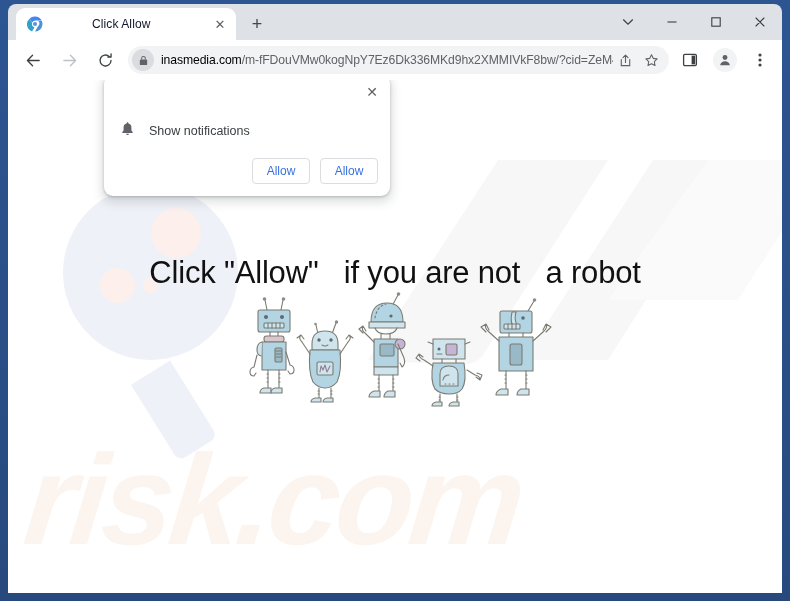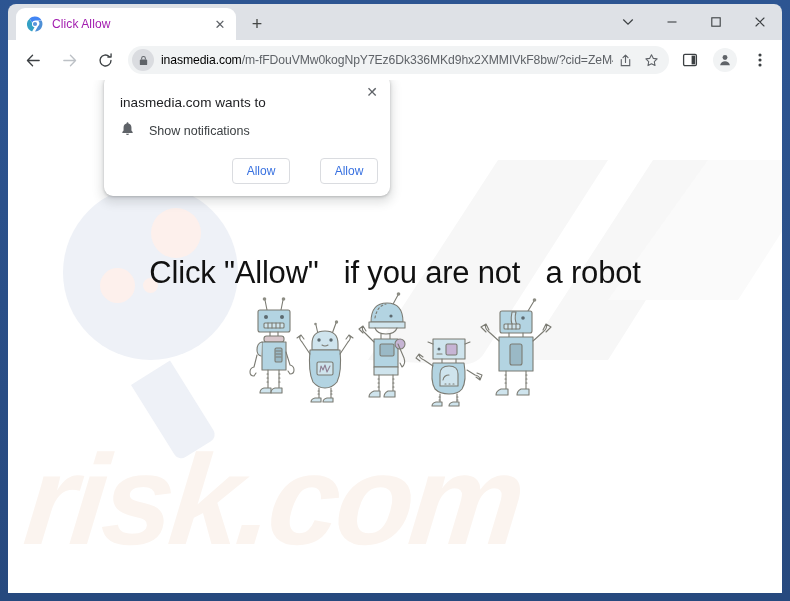--- a/index.html
+++ b/index.html
@@ -41,26 +41,27 @@
     gap: 9px;
   }
   .favicon {
     width: 16px; height: 16px;
     position: relative;
     flex: 0 0 16px;
   }
   .favicon svg { display:block; }
   .tab-title {
     font-size: 12px;
-    color: #a21caf;
+    color: #0f172a;
     flex: 1;
     white-space: nowrap;
     overflow: hidden;
     text-overflow: ellipsis;
     letter-spacing: .1px;
+    margin-left: 40px;
   }
   .tab-close {
     width: 16px; height: 16px;
     flex: 0 0 16px;
     display: flex; align-items: center; justify-content: center;
     color: #5f6368;
     font-size: 13px;
     line-height: 1;
   }
   .newtab {
@@ -290,21 +291,20 @@
     min-width: 58px;
     height: 26px;
     border: 1px solid #dadce0;
     border-radius: 4px;
     background: #ffffff;
     color: #3871e0;
     font-size: 12px;
     font-family: "Liberation Sans", sans-serif;
     display: flex; align-items: center; justify-content: center;
     padding: 0 12px;
-    margin-left: 20px;
   }
 </style>
 </head>
 <body>
 
 <div class="window-frame">
 
   <div class="tabstrip">
 
     <div class="tab">
@@ -526,21 +526,20 @@
           <path d="M266 79 v18 M286 79 v18"></path>
           <path d="M266 83h-1M266 87h-1M266 91h-1M286 83h1M286 87h1M286 91h1"></path>
           <path d="M261 97 q-5 2 -5 6 h12 v-6z" fill="#cfe4ed"></path>
           <path d="M281 97 q-4 2 -4 6 h12 v-6z" fill="#cfe4ed"></path>
         </g>
       </g>
     </svg>
 
     <div class="perm">
       <div class="perm-close">✕</div>
-      <div class="perm-title">inasmedia.com wants to</div>
       <div class="perm-row">
         <span>
           <svg width="15" height="16" viewBox="0 0 16 17">
             <path d="M8 1.3c-.55 0-1 .42-1 .95v.45C5.1 3.1 3.8 4.8 3.8 6.8v3.3L2.5 11.8v.9h11v-.9l-1.3-1.7V6.8c0-2-1.3-3.7-3.2-4.1v-.45c0-.53-.45-.95-1-.95z" fill="#5f6368"></path>
             <path d="M6.3 13.6a1.75 1.75 0 0 0 3.4 0z" fill="#5f6368"></path>
           </svg>
         </span>
         <span class="perm-row-label">Show notifications</span>
       </div>
       <div class="perm-buttons">

